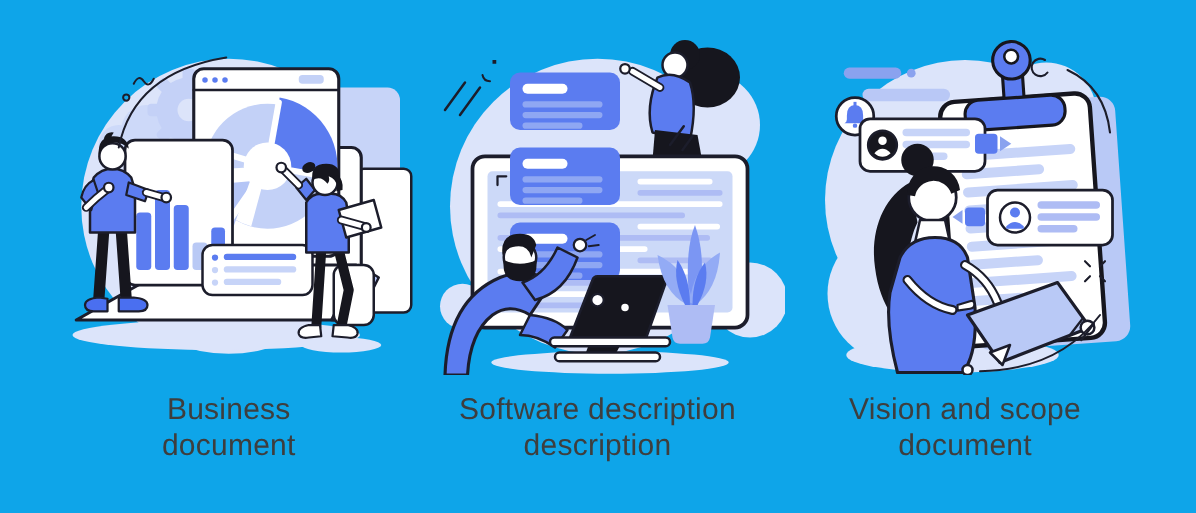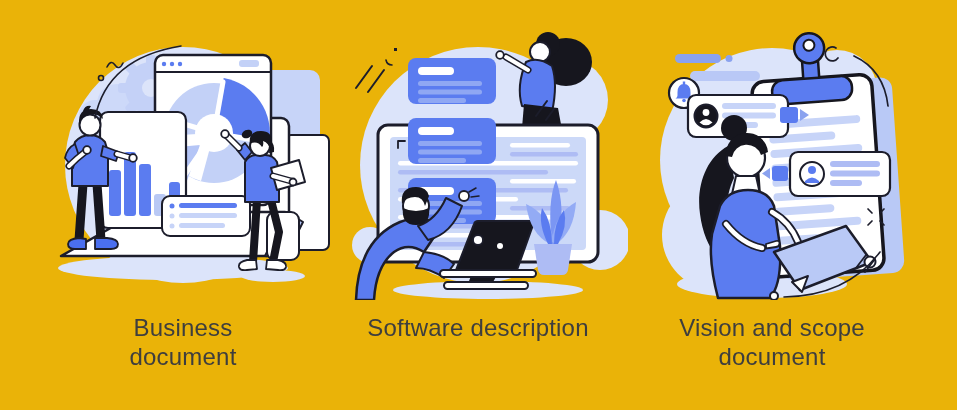--- a/index.html
+++ b/index.html
@@ -1,16 +1,16 @@
 <!DOCTYPE html>
 <html><head>
 <meta charset="utf-8">
 <style>
   html,body{margin:0;padding:0;background:#ffffff;}
-  .canvas{position:relative;width:957px;height:410px;background:#eab308;overflow:hidden;
+  .canvas{position:relative;width:957px;height:410px;background:#0ea5e9;overflow:hidden;
           font-family:"Liberation Sans",sans-serif;}
   .figure{position:absolute;top:0;width:300px;height:410px;}
   .figure svg{position:absolute;top:0;left:0;display:block;}
   .caption{position:absolute;top:313px;left:0;width:100%;text-align:center;
            font-size:24px;line-height:29px;color:#3e3e3e;letter-spacing:.2px;}
 </style>
 </head>
 <body>
 
 <div class="canvas">
@@ -251,20 +251,21 @@
         <g fill="none" stroke="#1c1d2b" stroke-width="2">
           <path d="M28,88 l16,-22 M40,92 l16,-22"></path>
           <path d="M58,60 q1,5 6,5" stroke-width="1.6"></path>
           <rect x="66" y="48" width="3" height="3" fill="#1c1d2b" stroke="none"></rect>
           <path d="M208,116 l11,-15 M218,120 l8,-11"></path>
         </g>
       </g>
     </svg>
     <div class="caption">
       <div>Software description</div>
+      <div>description</div>
     </div>
   </section>
 
   <section class="figure" style="left:622px">
     <svg width="300" height="300" viewBox="0 0 300 300">
       <g stroke-linecap="round" stroke-linejoin="round">
         <g fill="#dce4fa">
           <circle cx="150" cy="160" r="112"></circle>
             <circle cx="95" cy="235" r="55"></circle>
             <circle cx="215" cy="90" r="40"></circle>

